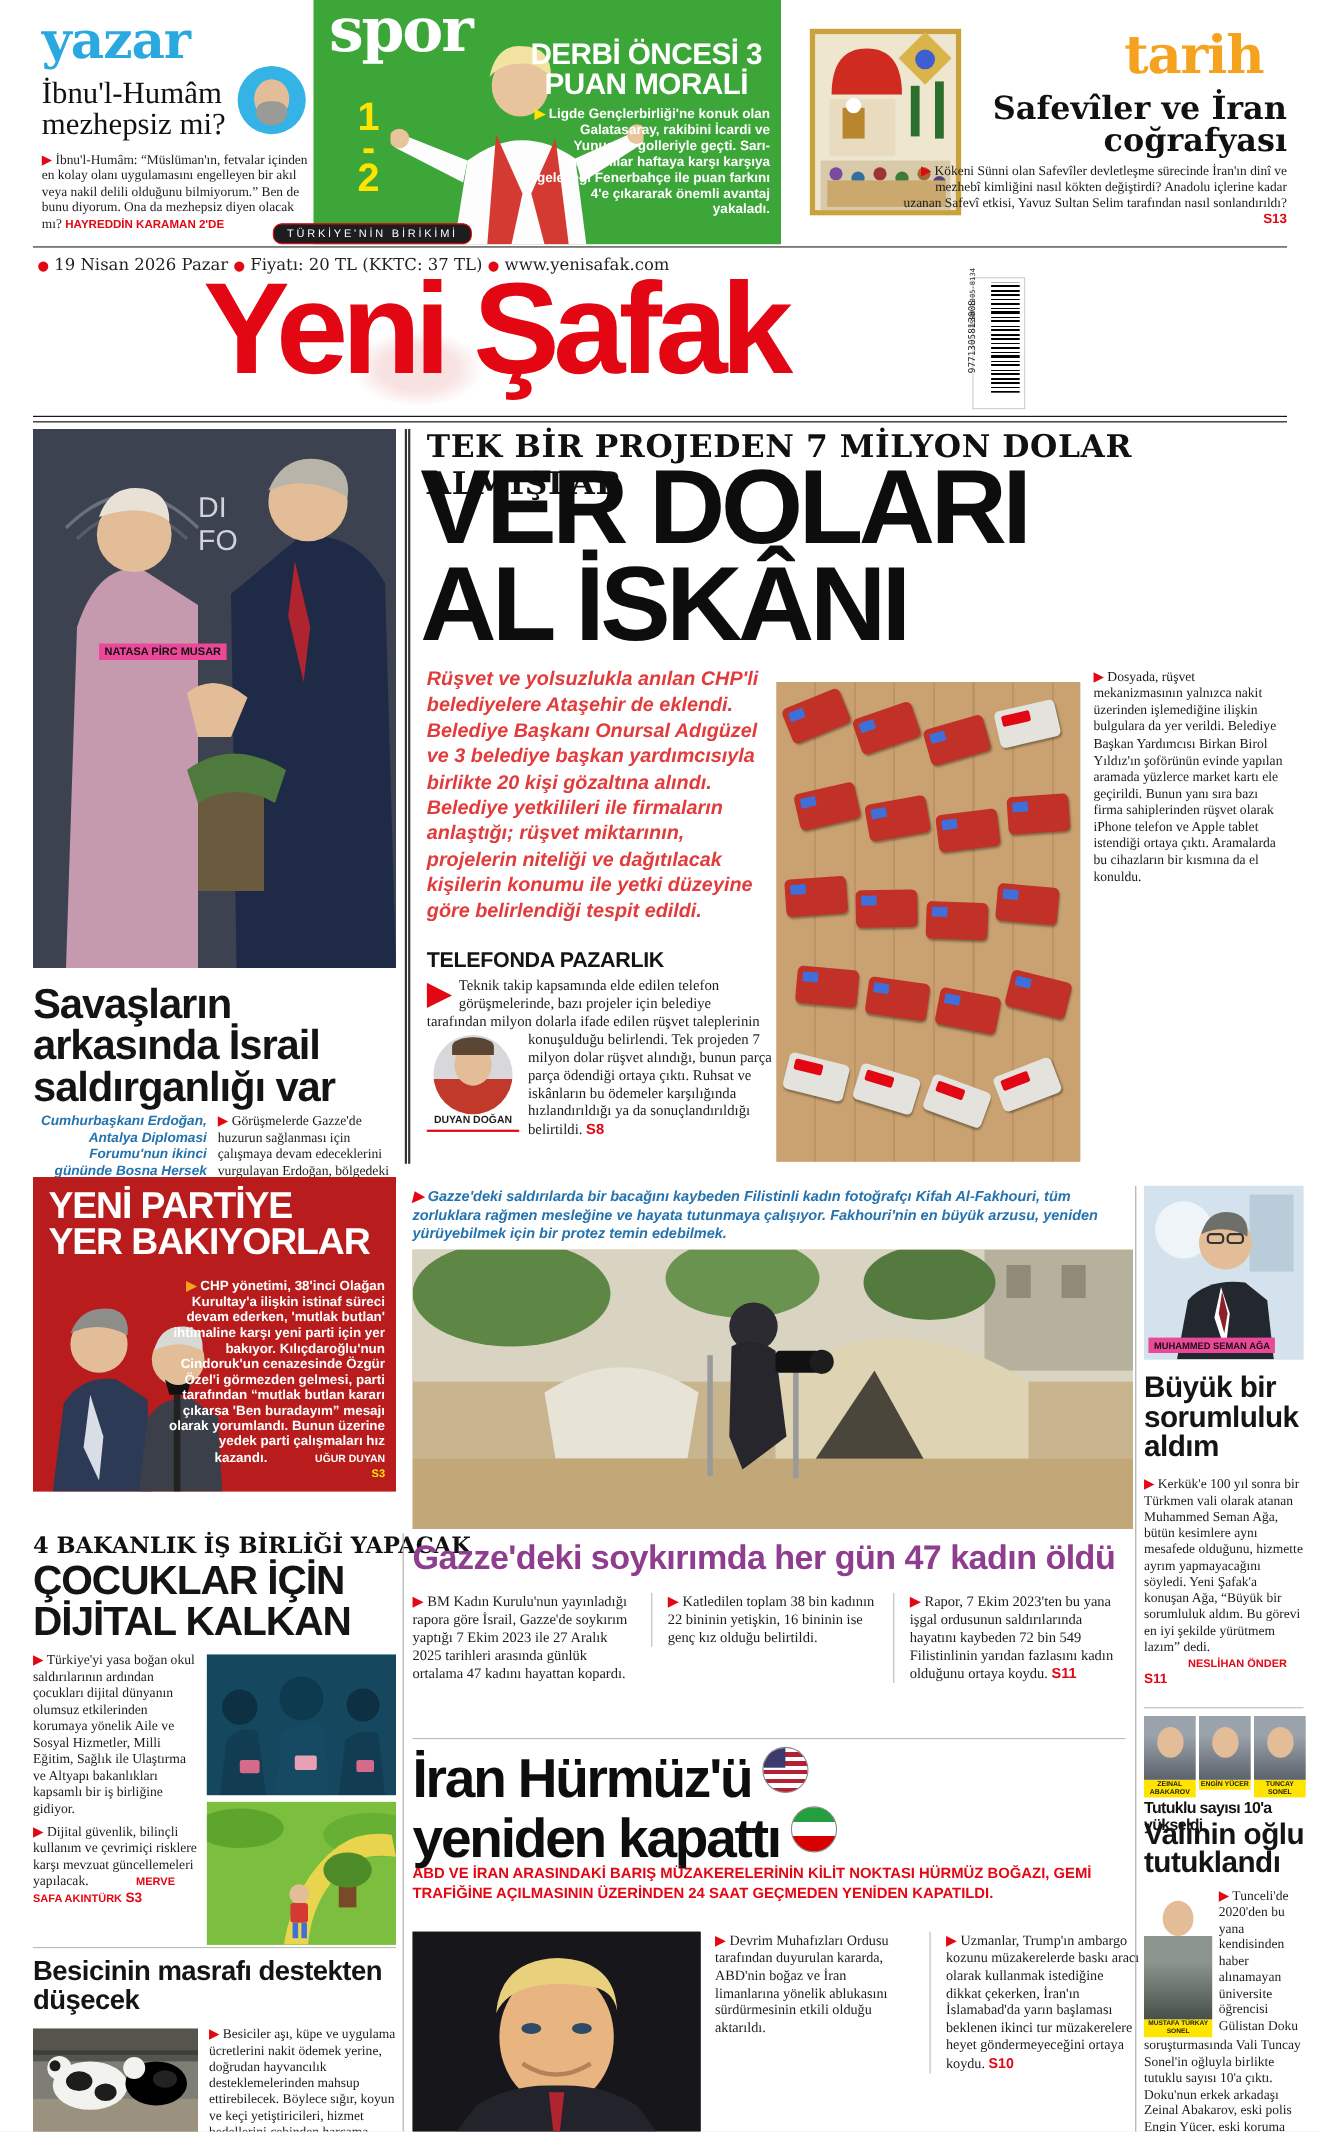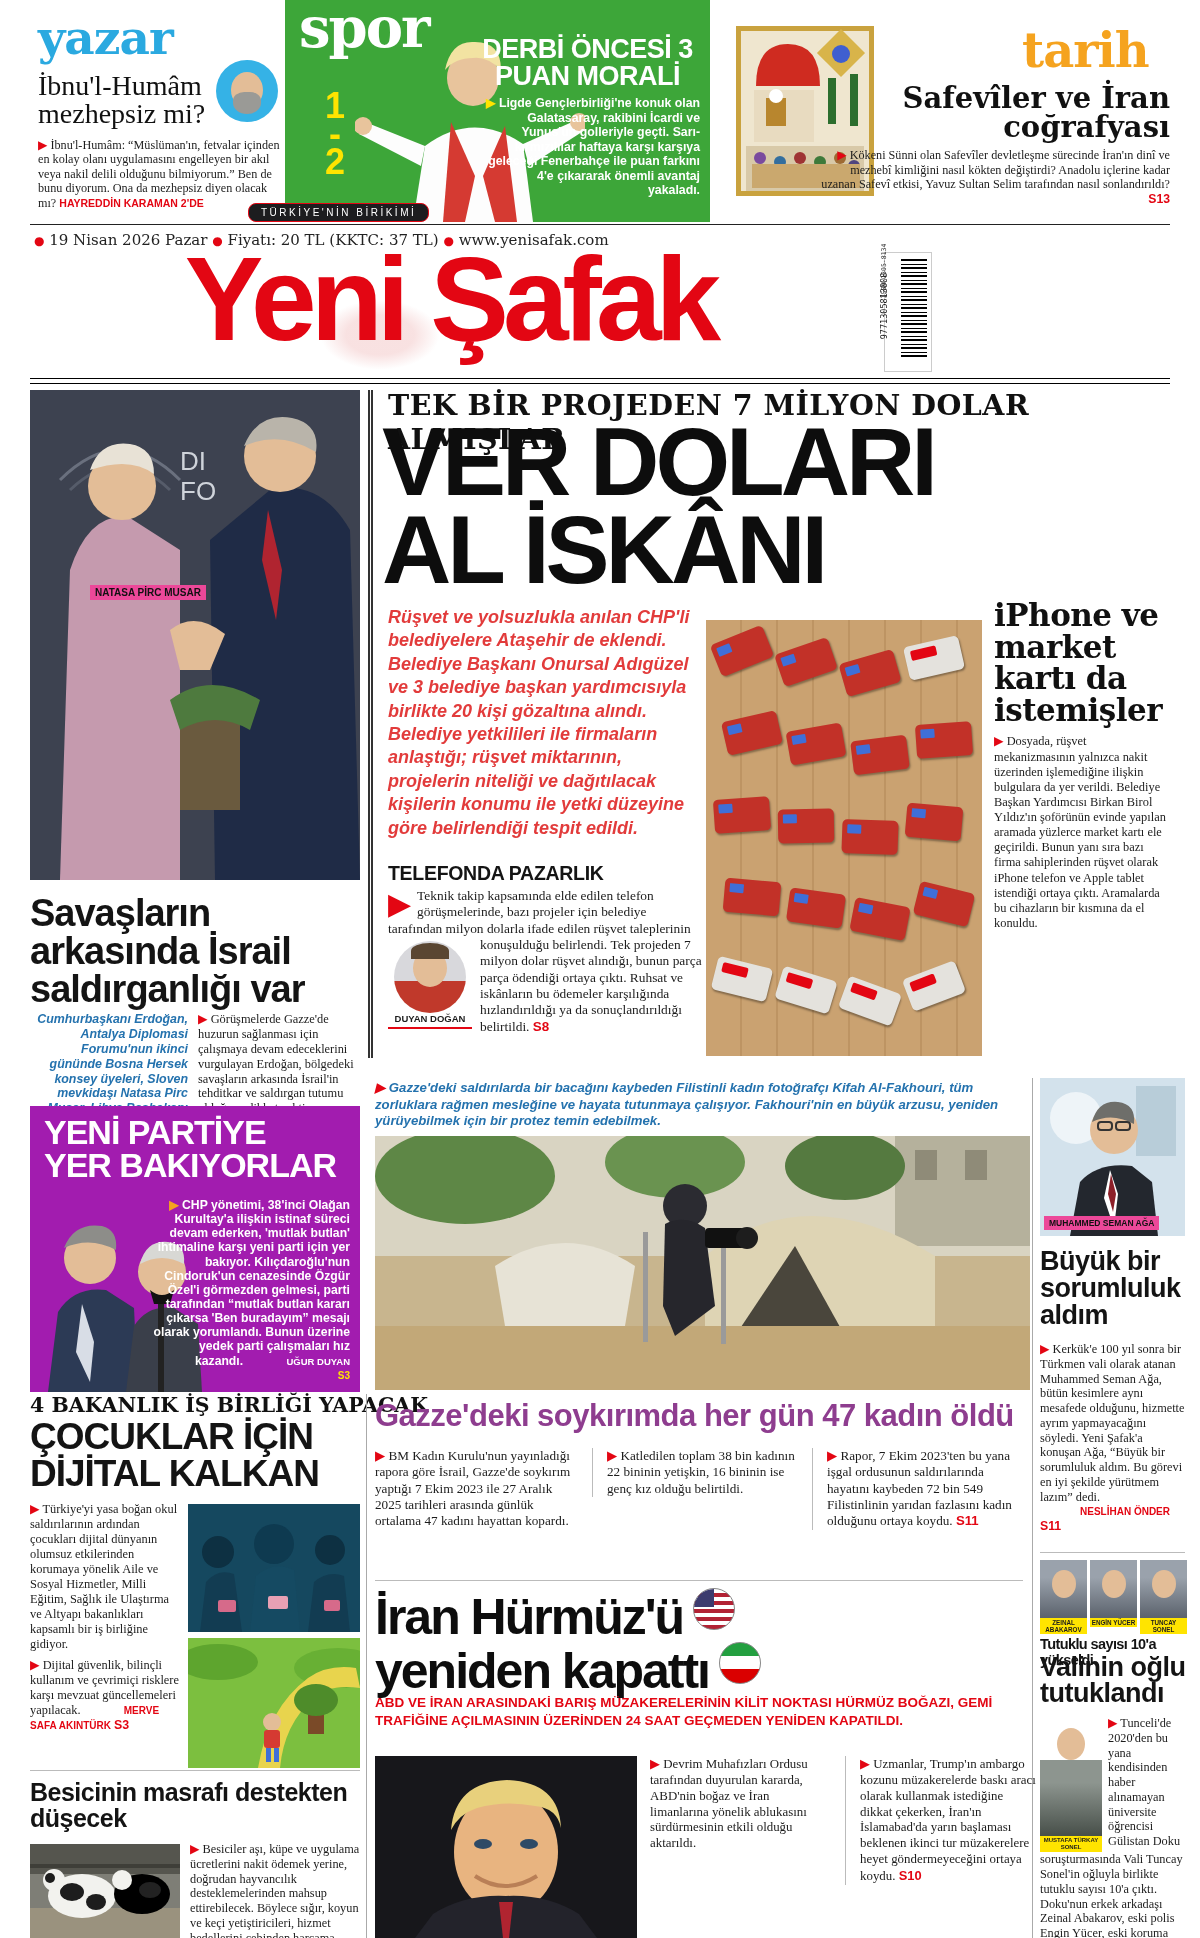--- a/index.html
+++ b/index.html
@@ -84,21 +84,21 @@
       repeating-linear-gradient(90deg,#caa271 0 34px,#bd9463 34px 36px),#c49c6b;}
   .bimcard{position:absolute;width:56px;height:34px;border-radius:5px;background:#c23128;box-shadow:1px 2px 2px rgba(0,0,0,.35);}
   .bimcard i{position:absolute;left:5px;top:5px;width:14px;height:9px;background:#3f6fd8;border-radius:1px;display:block;}
   .bimcard.white{background:#e4e2dd;}
   .bimcard.white b{position:absolute;left:6px;top:5px;width:26px;height:10px;background:#e30613;border-radius:2px;display:block;}
   #side-col{left:994px;top:600px;width:176px;}
   #side-head{font-family:"DejaVu Serif",serif;font-weight:bold;font-size:31px;line-height:1.02;color:#111;letter-spacing:-.5px;}
   #side-body{margin-top:8px;font-size:12.4px;line-height:1.22;}
 
   
-  #chp-box{left:30px;top:1106px;width:330px;height:286px;background:#a21caf;color:#fff;}
+  #chp-box{left:30px;top:1070px;width:330px;height:286px;background:#b91c1c;color:#fff;}
   #chp-head{padding:10px 12px 0 14px;font-size:34px;line-height:.98;letter-spacing:-1px;color:#fff;}
   #chp-body{position:absolute;right:10px;top:92px;width:200px;text-align:right;
             font-family:"Liberation Sans",sans-serif;font-weight:bold;font-size:12.2px;line-height:1.16;}
   #chp-body .arr{color:#f5a31f;}
   #chp-byline{color:#fff;font-size:9.5px;}
   #gaza-caption{left:375px;top:1080px;width:648px;color:#2472ae;font-family:"Liberation Sans",sans-serif;
                 font-weight:bold;font-style:italic;font-size:13.2px;line-height:1.25;}
   #gaza-photo{left:375px;top:1136px;width:655px;height:254px;background:#cdb78f;}
 
   #vali-photo{left:1040px;top:1078px;width:145px;height:158px;background:#cfdfe9;}
@@ -352,21 +352,20 @@
       </div>
       <div class="bimcard white" style="left: 136px; top: 364px; transform: rotate(20deg);">
         <b></b>
       </div>
       <div class="bimcard white" style="left: 200px; top: 349px; transform: rotate(-21deg);">
         <b></b>
       </div>
     </div>
 
   <div class="abs" id="side-col">
-    <div id="side-head">iPhone ve market kartı da istemişler</div>
     <div id="side-body">
       <span class="arr">▶</span>
       <span>Dosyada, rüşvet mekanizmasının yalnızca nakit üzerinden işlemediğine ilişkin bulgulara da yer verildi. Belediye Başkan Yardımcısı Birkan Birol Yıldız'ın şoförünün evinde yapılan aramada yüzlerce market kartı ele geçirildi. Bunun yanı sıra bazı firma sahiplerinden rüşvet olarak iPhone telefon ve Apple tablet istendiği ortaya çıktı. Aramalarda bu cihazların bir kısmına da el konuldu.</span>
     </div>
   </div>
 
   <div class="abs" id="chp-box">
     <div class="hl" id="chp-head">
       <div>YENİ PARTİYE</div>
       <div>YER BAKIYORLAR</div>

